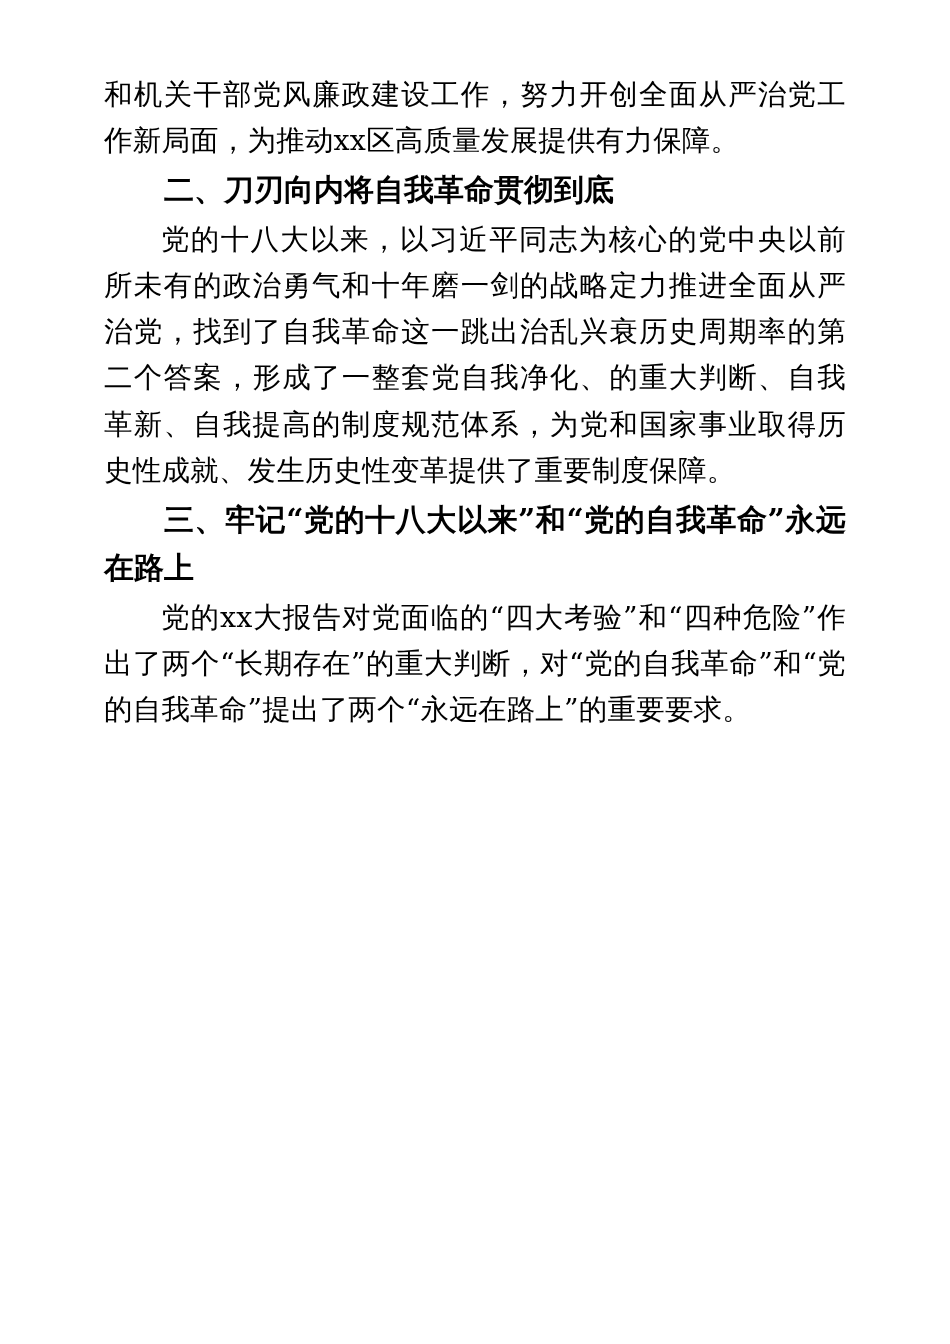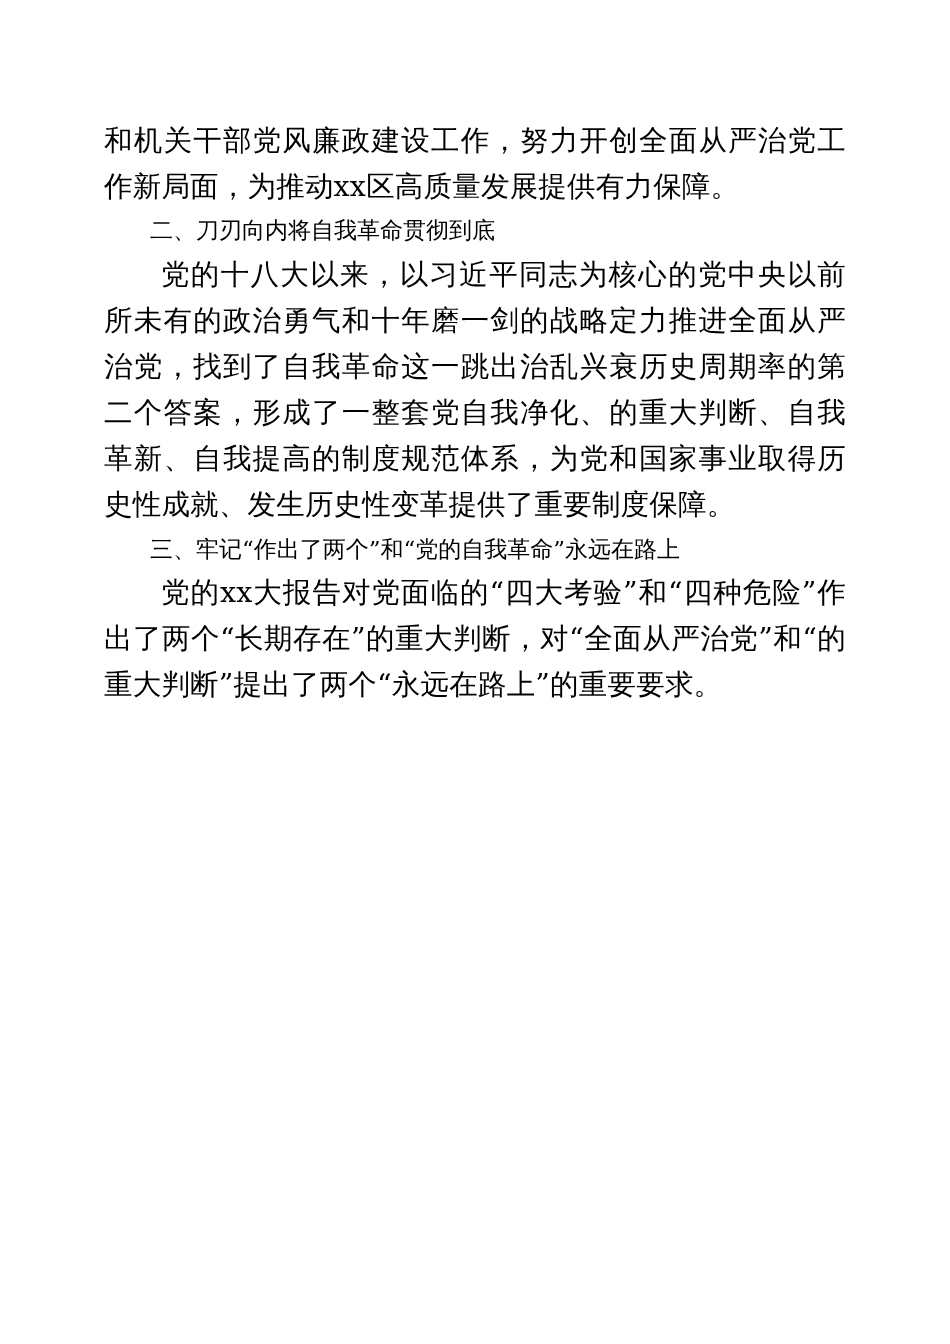--- a/index.html
+++ b/index.html
@@ -12,44 +12,44 @@
     height: 1344px;
     font-family: "DejaVu Serif", "Liberation Serif", serif;
     color: #000000;
     overflow: hidden;
   }
   .page {
     position: relative;
     width: 950px;
     height: 1344px;
     box-sizing: border-box;
-    padding: 118px 104px 60px 104px;
+    padding: 72px 104px 60px 104px;
   }
   .doc-body {
     width: 742px;
   }
   p {
     margin: 0;
     padding: 0;
   }
   .para {
     font-size: 28.5px;
     line-height: 1.62;
     text-align: justify;
     text-justify: inter-ideograph;
     letter-spacing: 0.2px;
     margin-bottom: 2px;
   }
   .para.indent {
     text-indent: 2em;
   }
   .heading {
-    font-size: 23px;
+    font-size: 30px;
     line-height: 1.62;
-    font-weight: normal;
+    font-weight: bold;
     text-indent: 2em;
     text-align: justify;
     text-justify: inter-ideograph;
     margin-bottom: 2px;
   }
   .heading.wrap {
     text-align: justify;
   }
 </style>
 </head>
@@ -58,18 +58,18 @@
 <div class="page">
   <div class="doc-body">
 
     <p class="para">和机关干部党风廉政建设工作，努力开创全面从严治党工作新局面，为推动xx区高质量发展提供有力保障。</p>
 
     <p class="heading">二、刀刃向内将自我革命贯彻到底</p>
 
     <p class="para indent">党的十八大以来，以习近平同志为核心的党中央以前所未有的政治勇气和十年磨一剑的战略定力推进全面从严治党，找到了自我革命这一跳出治乱兴衰历史周期率的第二个答案，形成了一整套党自我净化、的重大判断、自我革新、自我提高的制度规范体系，为党和国家事业取得历史性成就、发生历史性变革提供了重要制度保障。</p>
 
 
-    <p class="heading wrap">三、牢记“作出了两个”和“党的自我革命”永远在路上</p>
+    <p class="heading wrap">三、牢记“党的十八大以来”和“党的自我革命”永远在路上</p>
 
-    <p class="para indent">党的xx大报告对党面临的“四大考验”和“四种危险”作出了两个“长期存在”的重大判断，对“全面从严治党”和“的重大判断”提出了两个“永远在路上”的重要要求。</p>
+    <p class="para indent">党的xx大报告对党面临的“四大考验”和“四种危险”作出了两个“长期存在”的重大判断，对“党的自我革命”和“党的自我革命”提出了两个“永远在路上”的重要要求。</p>
 
   </div>
 </div>
 
 </body></html>

